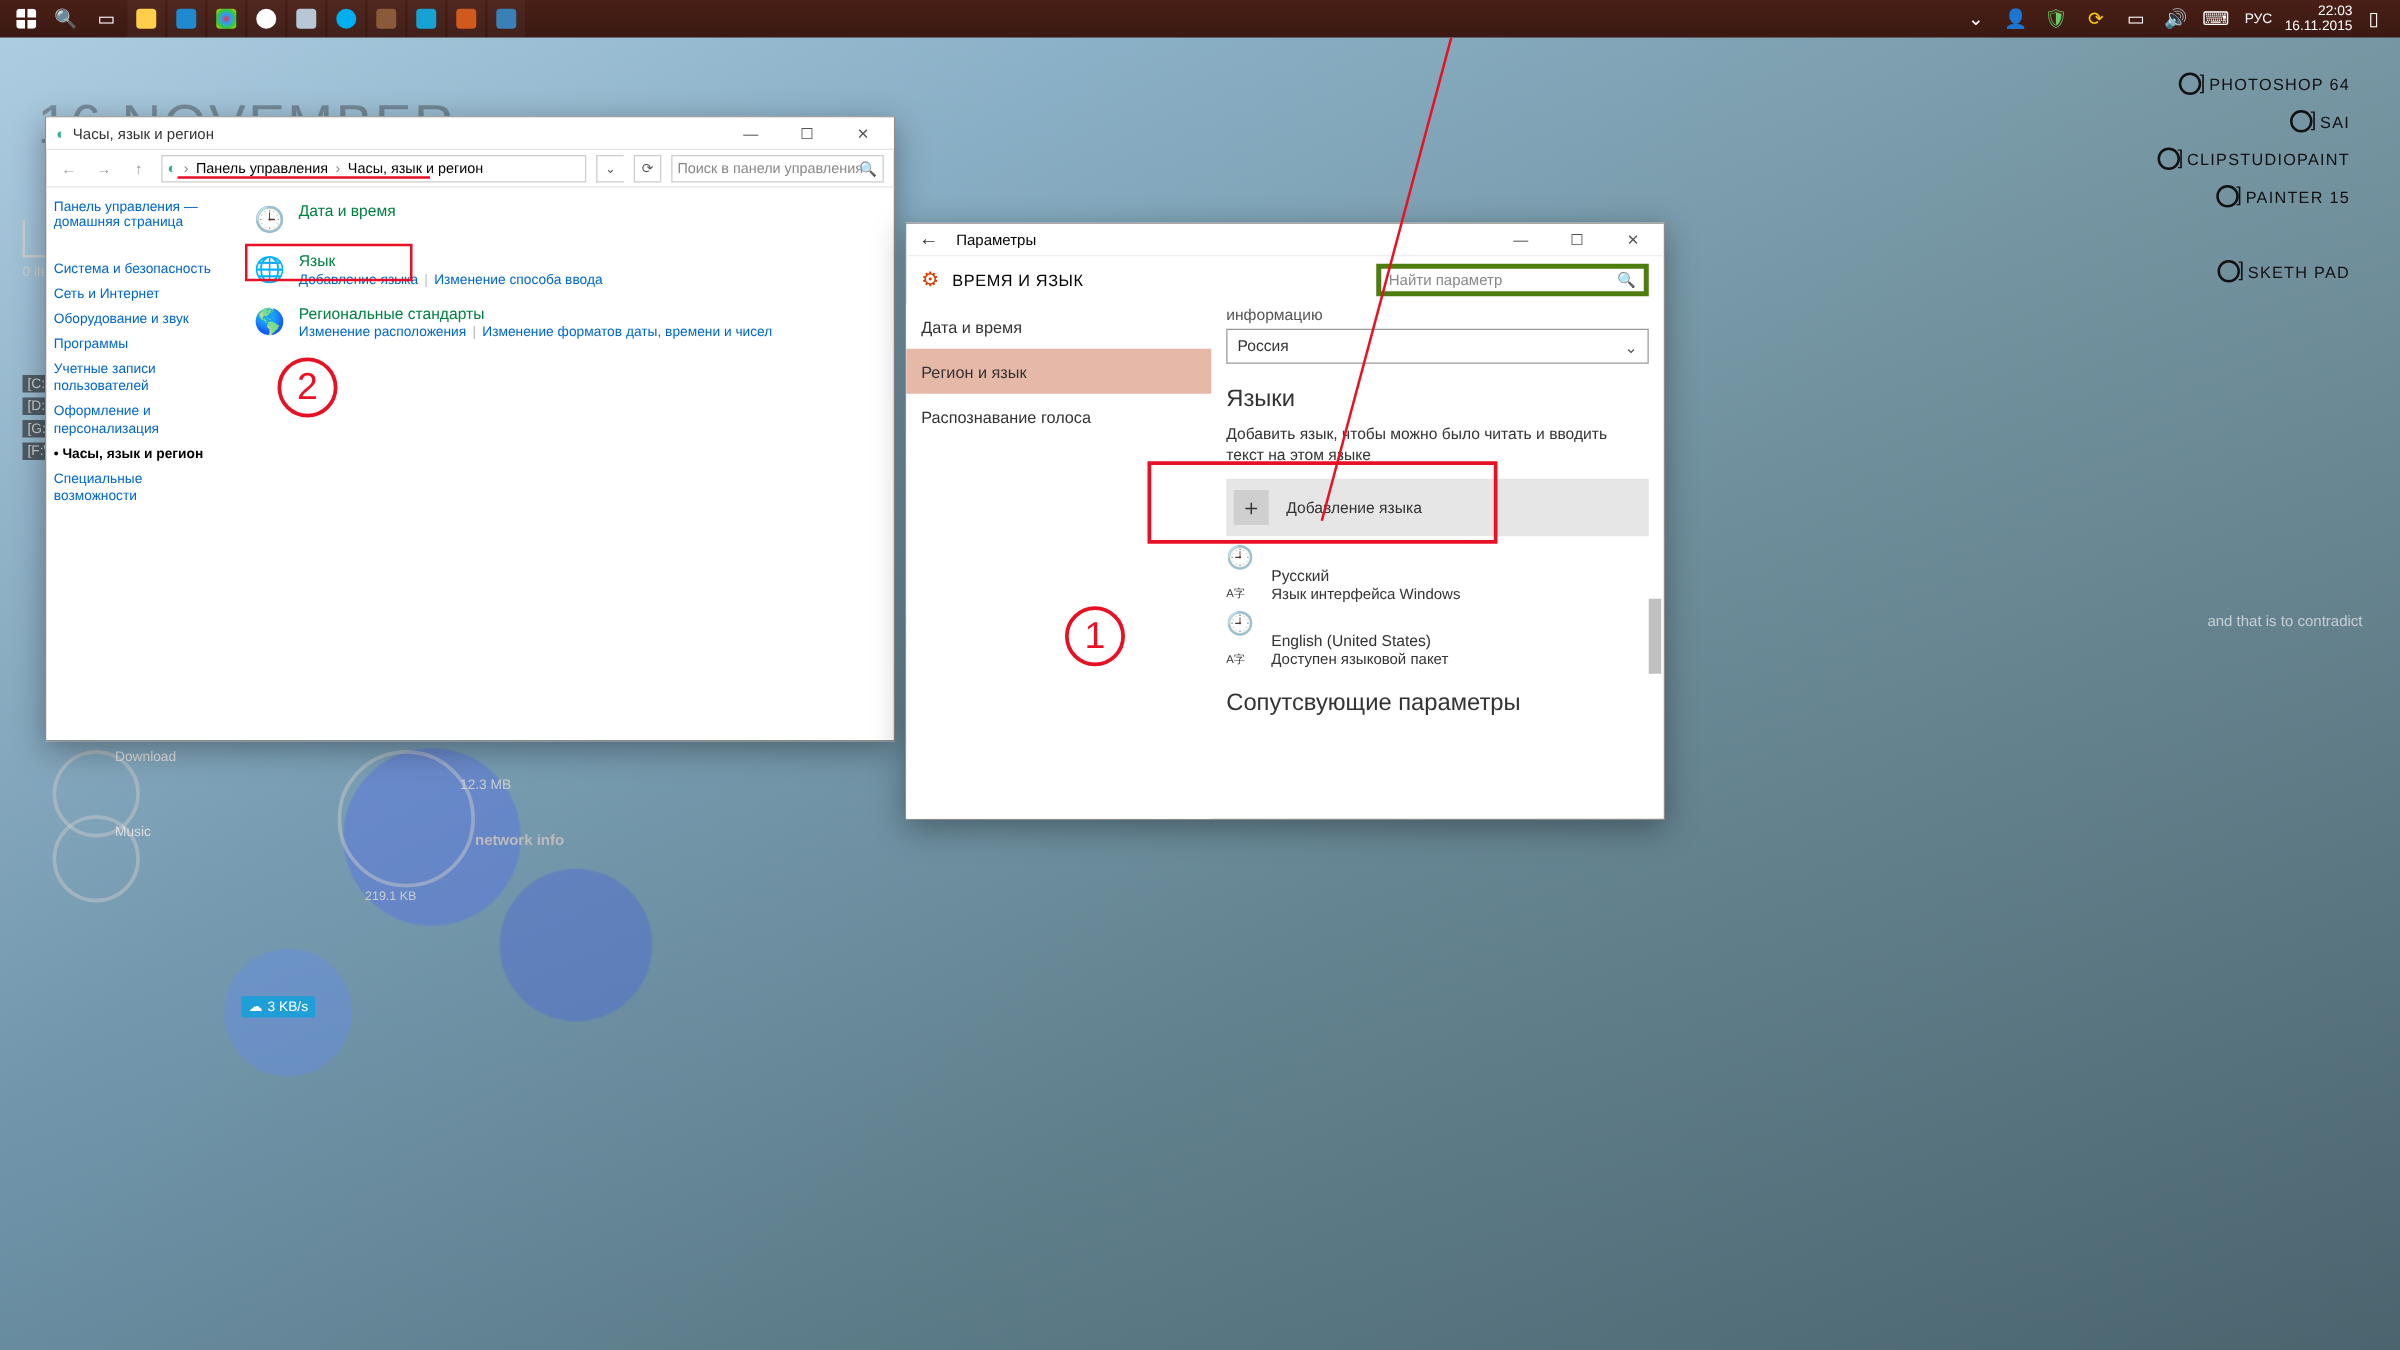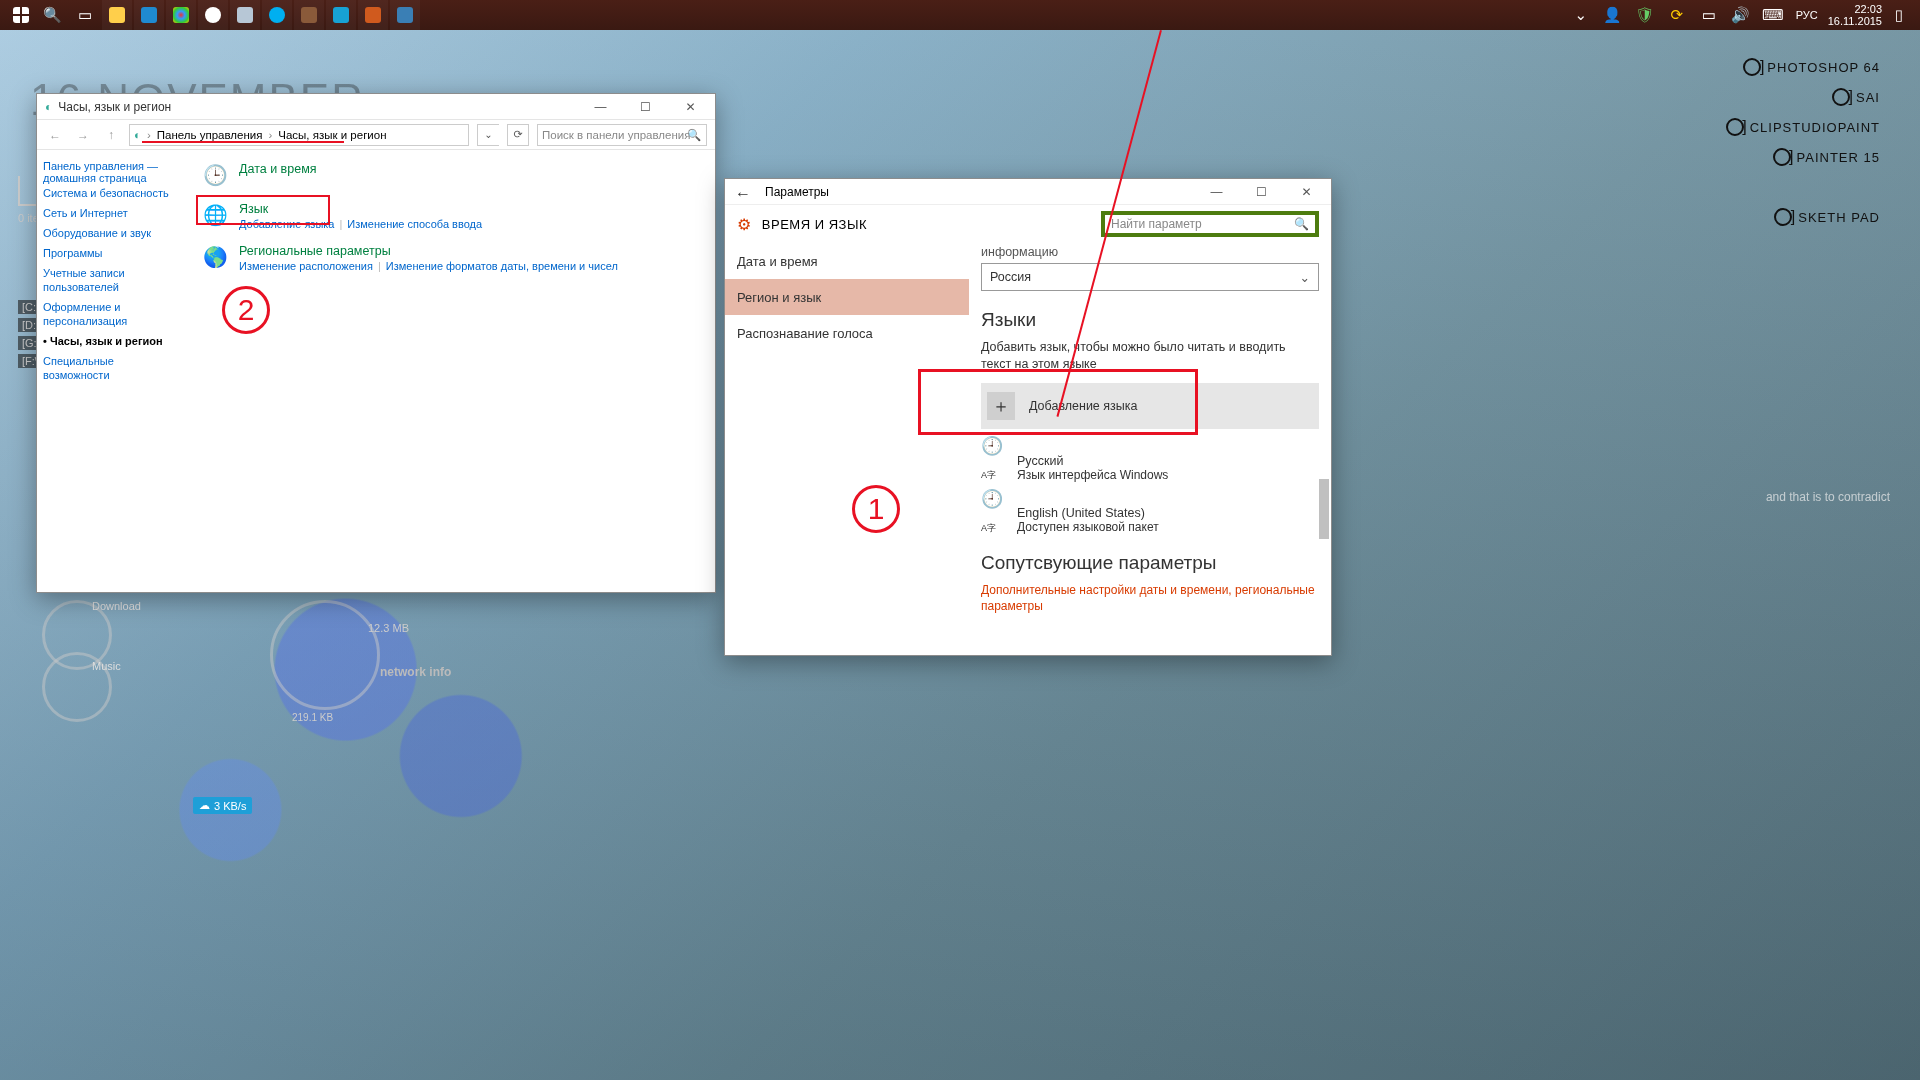--- a/index.html
+++ b/index.html
@@ -55,21 +55,21 @@
 .addr-box .crumb { color:#000; }
 .addr-box .sep { color:#888; padding:0 2px;}
 .addr-search { width:170px; height:22px; border:1px solid #ccc; display:flex; align-items:center; padding:0 4px; font-size:11.5px; color:#888; position:relative;}
 .addr-search .mag { position:absolute; right:4px; }
 .refresh-btn { width:22px; height:22px; border:1px solid #ccc; display:flex;align-items:center;justify-content:center;font-size:11px;color:#555;}
 .addr-chev { width:22px;height:22px;border:1px solid #ccc;border-right:none;display:flex;align-items:center;justify-content:center;font-size:10px;color:#555;}
 .red-underline { position:absolute; left:142px; top:141px; width:202px; height:2px; background:#e81123; z-index:20;}
 
 .cp-body { display:flex; height:calc(100% - 56px); }
 .cp-side { width:150px; padding:10px 6px; font-size:11px; }
-.cp-side .home { color:#0066cc; margin-bottom:2px; }
+.cp-side .home { color:#0066cc; margin-bottom:24px; }
 .cp-side .cat { color:#0066cc; margin-bottom:6px; cursor:pointer; line-height:14px;}
 .cp-side .cat.active { color:#000; font-weight:bold; }
 .cp-side .cat.active::before { content:"• "; }
 
 .cp-main { flex:1; padding:12px 16px; position:relative; }
 .cp-item { display:flex; gap:10px; margin-bottom:14px; }
 .cp-icon { width:26px; height:26px; flex:none; display:flex;align-items:center;justify-content:center; font-size:20px;}
 .cp-item h4 { font-size:12.5px; color:#008040; font-weight:normal; margin-bottom:2px;}
 .cp-link { font-size:11px; color:#0066cc; display:inline; }
 .cp-linkbar { font-size:11px; }
@@ -300,21 +300,21 @@
           <div class="cp-item">
             <div class="cp-icon">🌐</div>
             <div>
               <h4>Язык</h4>
               <div class="cp-linkbar"><span class="cp-link">Добавление языка</span><span class="divider">|</span><span class="cp-link">Изменение способа ввода</span></div>
             </div>
           </div>
           <div class="cp-item">
             <div class="cp-icon">🌎</div>
             <div>
-              <h4>Региональные параметры</h4>
+              <h4>Региональные стандарты</h4>
               <div class="cp-linkbar"><span class="cp-link">Изменение расположения</span><span class="divider">|</span><span class="cp-link">Изменение форматов даты, времени и чисел</span></div>
             </div>
           </div>
         </div>
     </div>
   </div>
 </div>
 <div class="red-underline"></div>
 <div class="red-box-2"></div>
 <div class="circle-2">2</div>
@@ -370,21 +370,20 @@
       </div>
       <div class="lang-row">
         <div class="lang-ic">🕘<sub style="font-size:9px">A字</sub></div>
         <div class="lang-text">
           <div class="l1">English (United States)</div>
           <div class="l2">Доступен языковой пакет</div>
         </div>
       </div>
 
       <div class="sec-head">Сопутсвующие параметры</div>
-      <div class="related-link">Дополнительные настройки даты и времени, региональные параметры</div>
 
       <div class="scrollbar-stub">
           <div class="thumb"></div>
         </div>
     </div>
   </div>
 </div>
 
 <div class="red-box-1"></div>
 <div class="circle-1">1</div>

